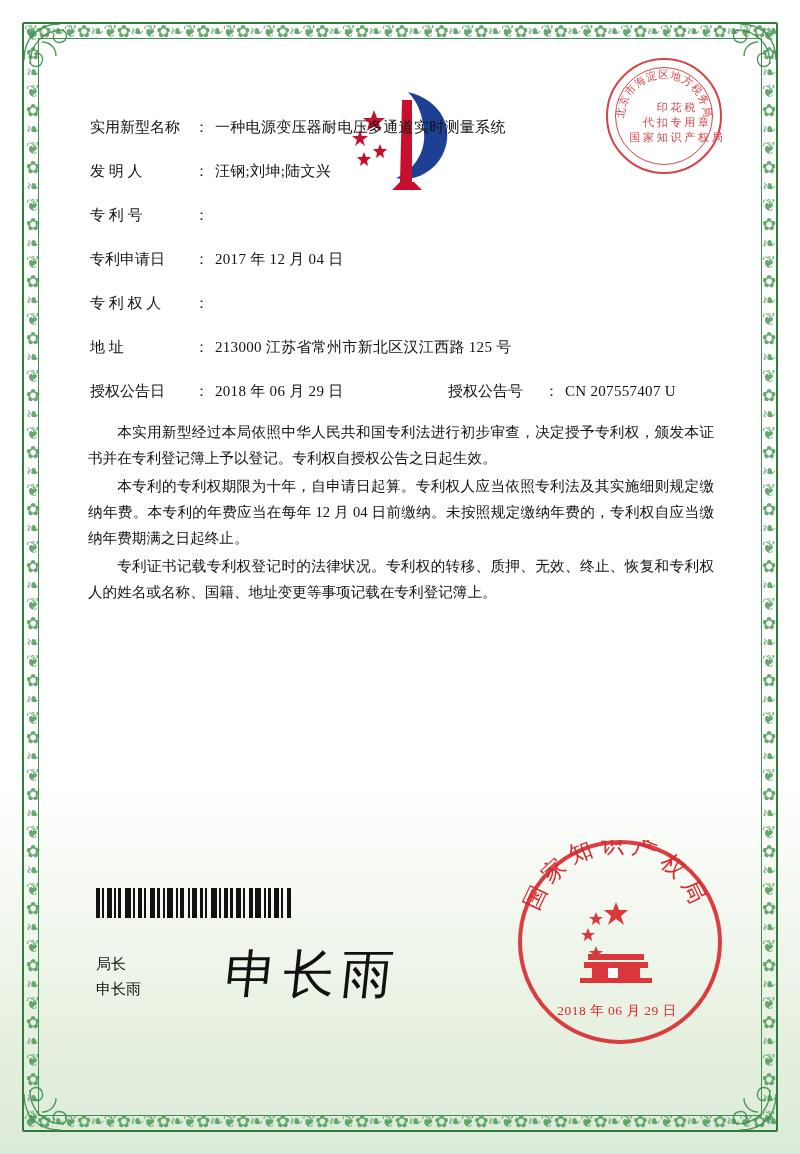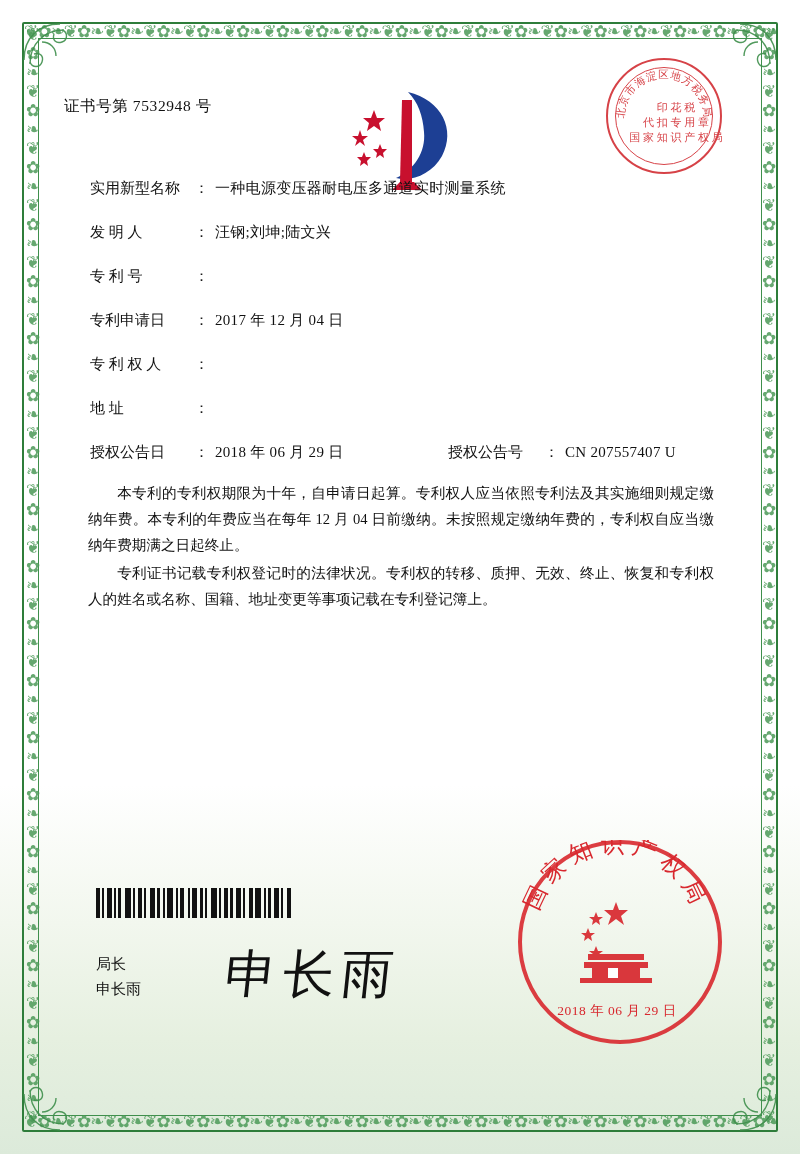--- a/index.html
+++ b/index.html
@@ -345,21 +345,20 @@
     </svg>
     <div class="center-lines">
       <div>印 花 税</div>
       <div>代 扣 专 用 章</div>
       <div>国 家 知 识 产 权 局</div>
     </div>
   </div>
 
   <div class="content">
 
-    <div class="cert-no">证书号第 7532948 号</div>
 
 
     <div class="fields">
 
       <div class="field-row">
         <span class="field-label">实用新型名称</span>
         <span class="field-colon">：</span>
         <span class="field-value">一种电源变压器耐电压多通道实时测量系统</span>
       </div>
 
@@ -381,38 +380,40 @@
       </div>
 
       <div class="field-row">
         <span class="field-label spread">专 利 权 人</span>
         <span class="field-colon">：</span>
       </div>
 
       <div class="field-row">
         <span class="field-label spread">地 址</span>
         <span class="field-colon">：</span>
+        <span class="field-value">213000 江苏省常州市新北区汉江西路 125 号</span>
       </div>
 
       <div class="field-row dual">
         <span class="dual-left">
           <span class="field-label">授权公告日</span>
           <span class="field-colon">：</span>
           <span class="field-value">2018 年 06 月 29 日</span>
         </span>
         <span class="dual-right">
           <span class="field-label">授权公告号</span>
           <span class="field-colon">：</span>
           <span class="field-value">CN 207557407 U</span>
         </span>
       </div>
 
     </div>
 
     <div class="paras">
+      <p>本实用新型经过本局依照中华人民共和国专利法进行初步审查，决定授予专利权，颁发本证书并在专利登记簿上予以登记。专利权自授权公告之日起生效。</p>
       <p>本专利的专利权期限为十年，自申请日起算。专利权人应当依照专利法及其实施细则规定缴纳年费。本专利的年费应当在每年 12 月 04 日前缴纳。未按照规定缴纳年费的，专利权自应当缴纳年费期满之日起终止。</p>
       <p>专利证书记载专利权登记时的法律状况。专利权的转移、质押、无效、终止、恢复和专利权人的姓名或名称、国籍、地址变更等事项记载在专利登记簿上。</p>
     </div>
   </div>
 
   <div class="barcode">
     <i style="width:4px"></i>
       <i style="width:2px;background:transparent"></i>
     <i style="width:2px"></i>
       <i style="width:3px;background:transparent"></i>

